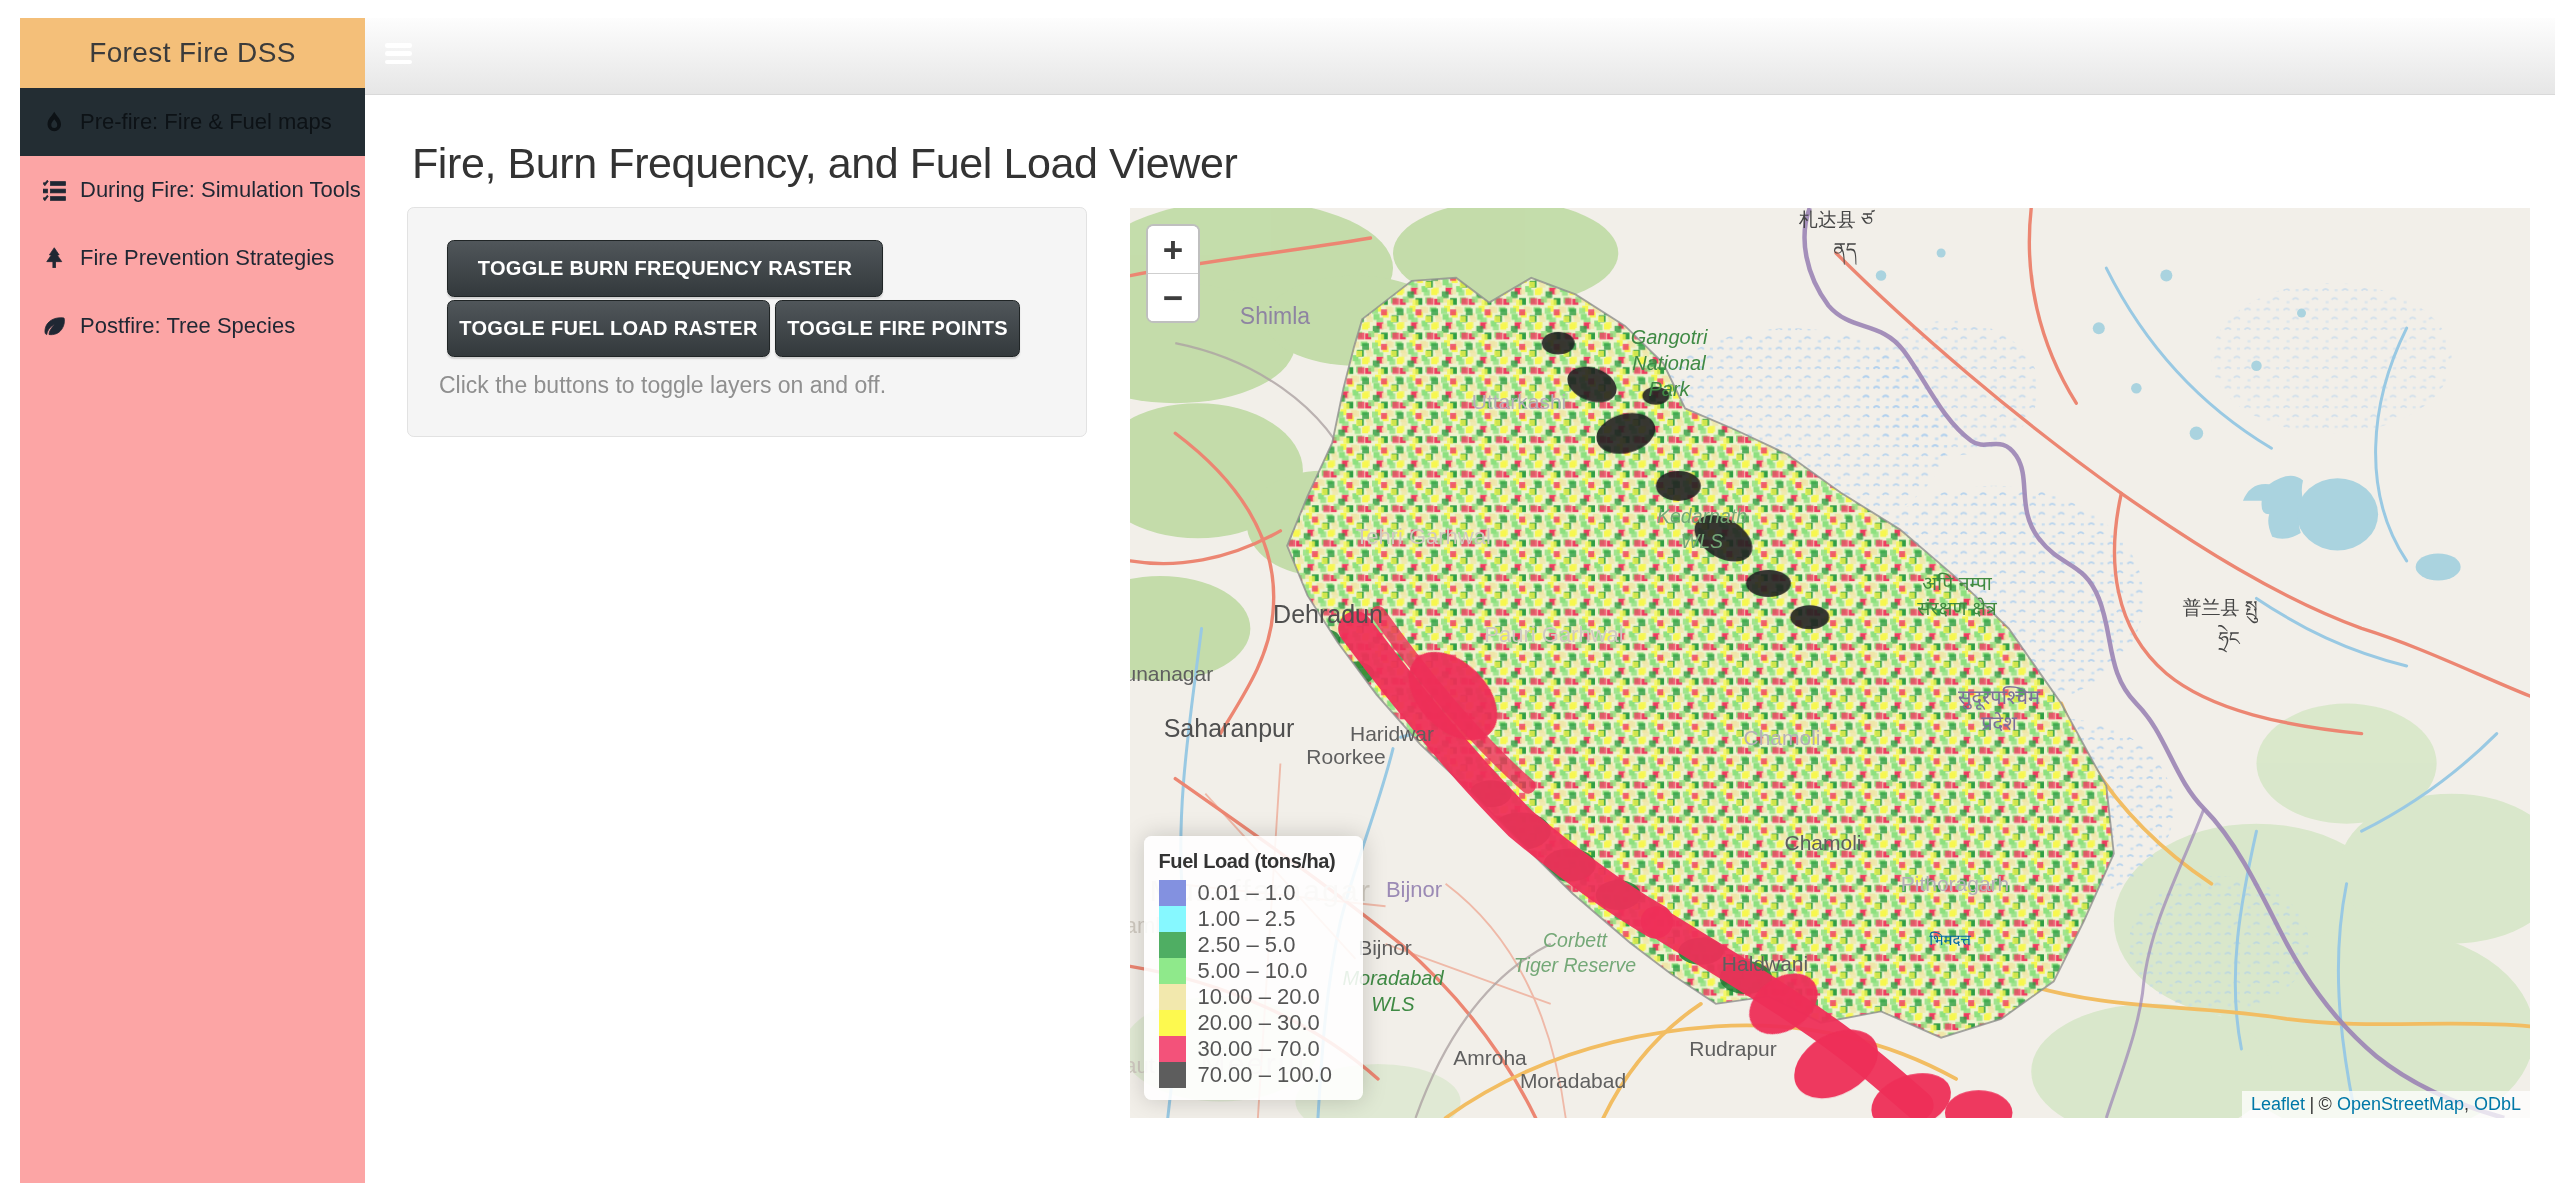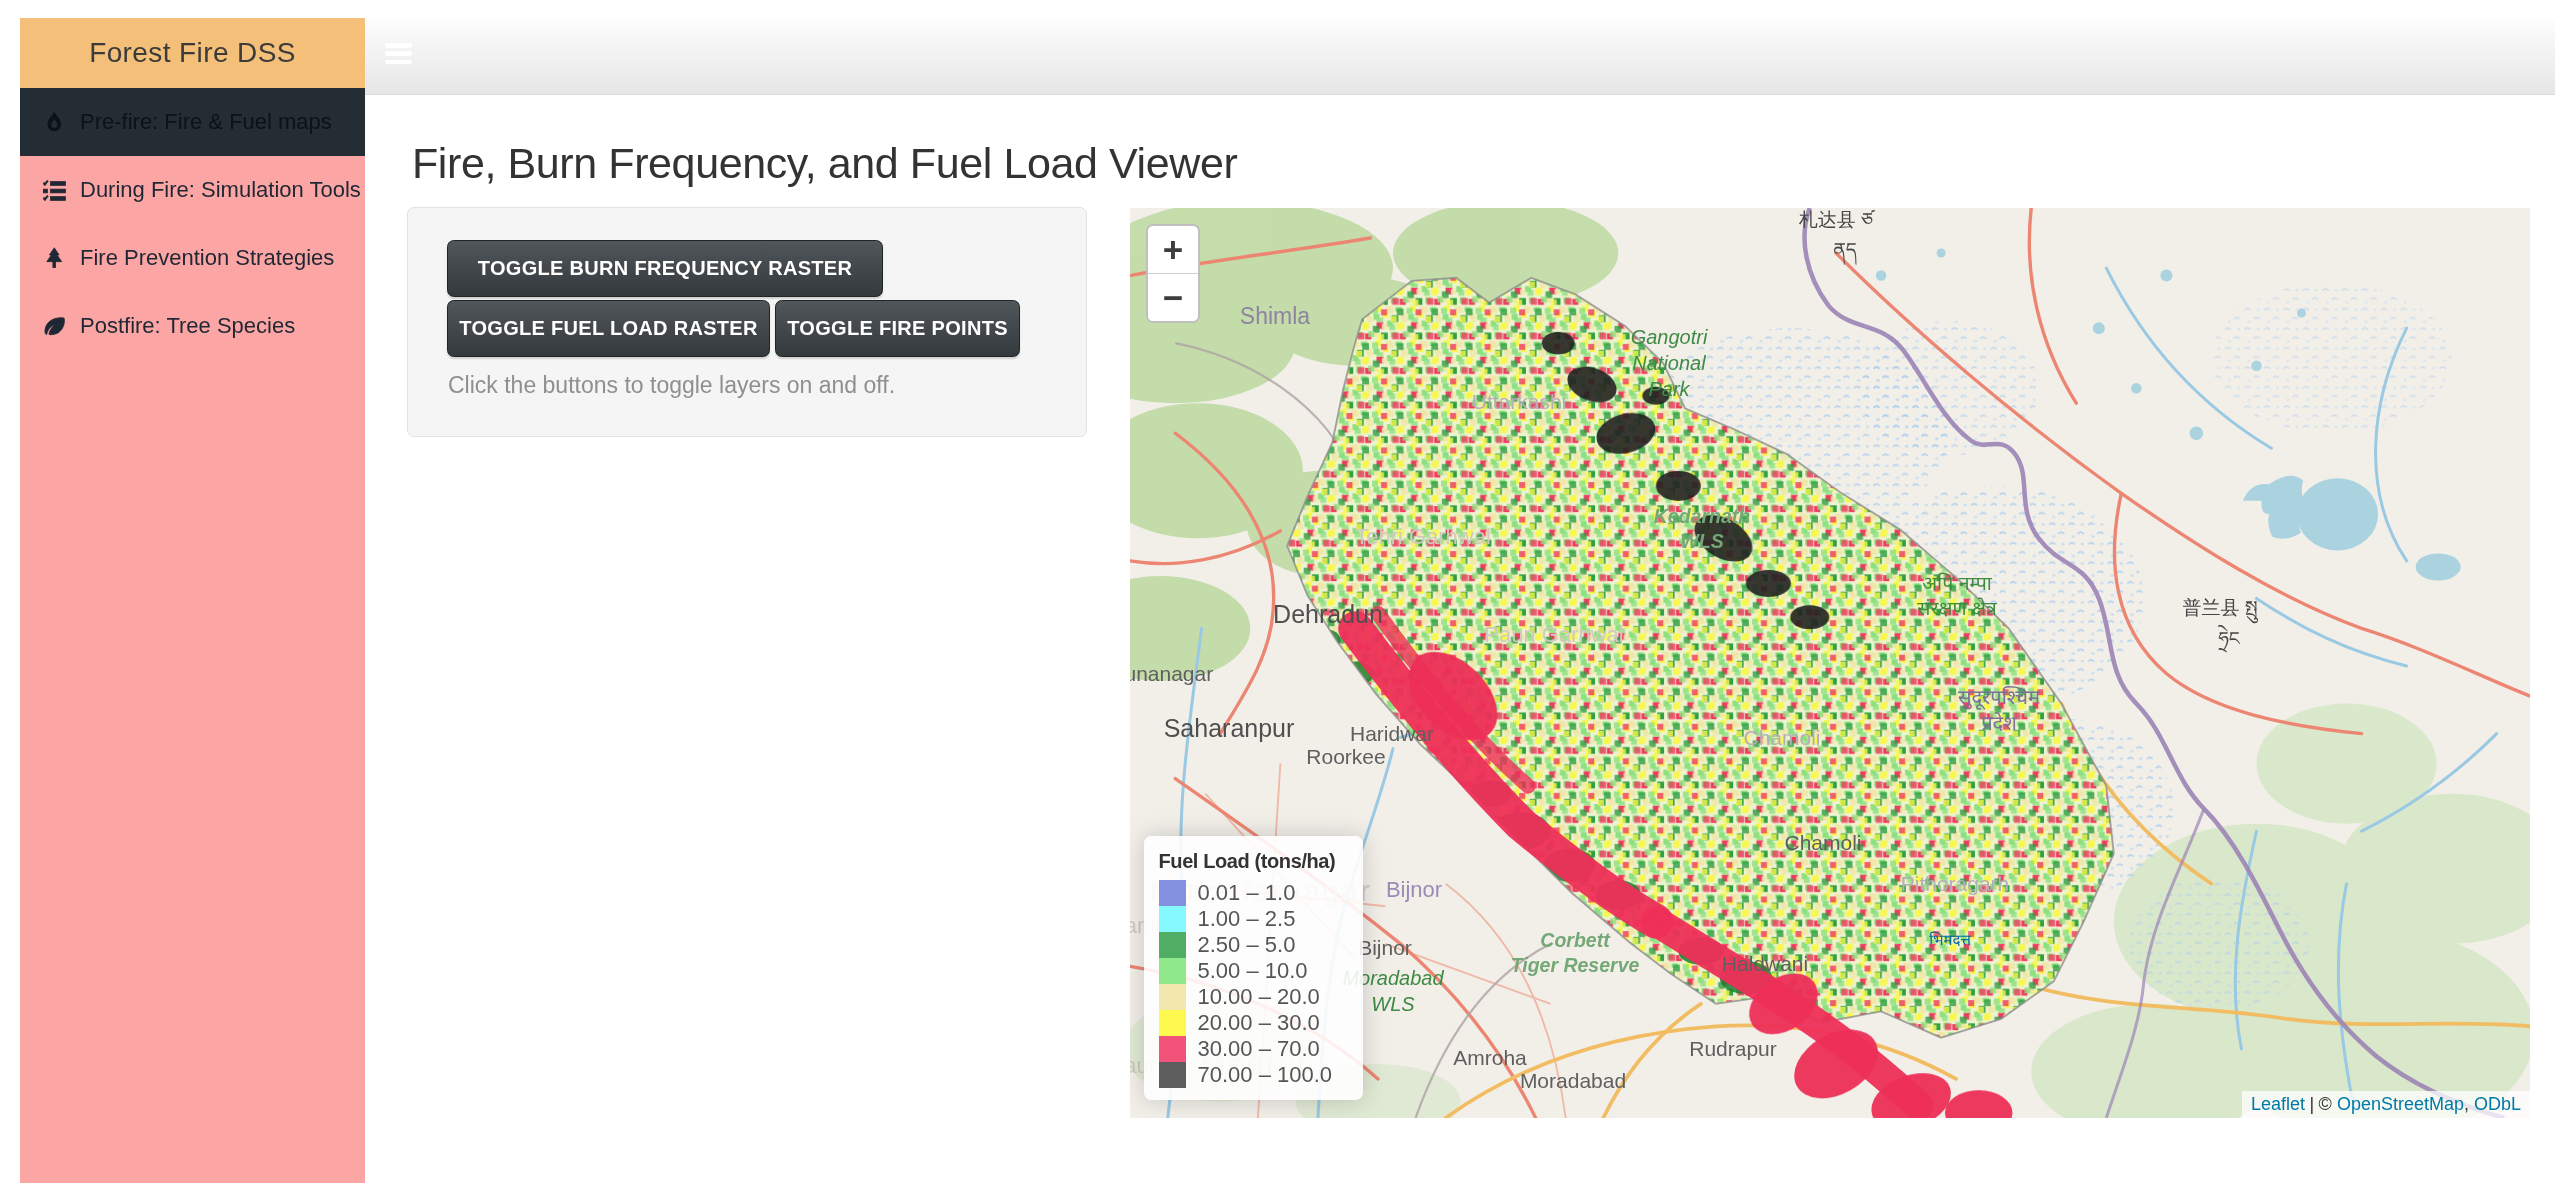--- a/index.html
+++ b/index.html
@@ -43,42 +43,42 @@
   }
   .btn{
     position:absolute;display:flex;align-items:center;justify-content:center;box-sizing:border-box;
     background:linear-gradient(#50565a,#33393c);border:0.8px solid #202526;border-radius:6.8px;
     color:#ffffff;font-size:20px;font-weight:700;letter-spacing:0.3px;white-space:nowrap;cursor:pointer;
     box-shadow:0 1.5px 1.5px rgba(0,0,0,0.15);
   }
   .btn1{left:39px;top:32px;width:436px;height:57px;}
   .btn2{left:39px;top:92px;width:323px;height:57px;}
   .btn3{left:367px;top:92px;width:245px;height:57px;}
-  .hint{position:absolute;left:40px;top:164px;font-size:23px;color:#8f8f8f;white-space:nowrap;}
+  .hint{position:absolute;left:31px;top:164px;font-size:23px;color:#8f8f8f;white-space:nowrap;}
 
   
   .map{
     position:absolute;left:765px;top:113px;width:1400px;height:910px;background:#f2efe9;
     overflow:hidden;cursor:grab;
   }
   .map svg.basemap{position:absolute;left:0;top:0;}
 
   .map-label{
     position:absolute;transform:translate(-50%,-50%);white-space:pre-line;text-align:center;
     line-height:1.3;pointer-events:none;z-index:2;
   }
   .town{font-size:21px;color:#5f5f5f;}
   .city{font-size:25px;color:#4f4f4f;}
   .capital{font-size:23px;color:#8e84a2;}
   .town-faint{font-size:21px;color:#b5aeb8;}
   .district{font-size:22px;color:#9b8ab5;}
   .ghost{font-size:22px;color:#cfc9c0;}
   .ghost-big{font-size:30px;color:#d2ccc2;letter-spacing:2.3px;}
   .park{font-size:20px;color:#3f8a44;font-style:italic;}
-  .park-faint{font-size:19.5px;color:#74a877;font-style:italic;font-weight:bold;}
+  .park-faint{font-size:19.5px;color:#74a877;font-style:italic;}
   .cjk{font-size:19px;color:#454545;}
   .deva-green{font-size:19.5px;color:#3f8a3f;}
   .deva-purple{font-size:20px;color:#7c6f9a;}
   .deva{font-size:15px;color:#0369a1;}
 
   
   .zoomctl{
     position:absolute;left:16px;top:16px;width:50px;background:#ffffff;z-index:5;
     border:2.3px solid rgba(0,0,0,0.25);border-radius:7.5px;overflow:hidden;
   }

